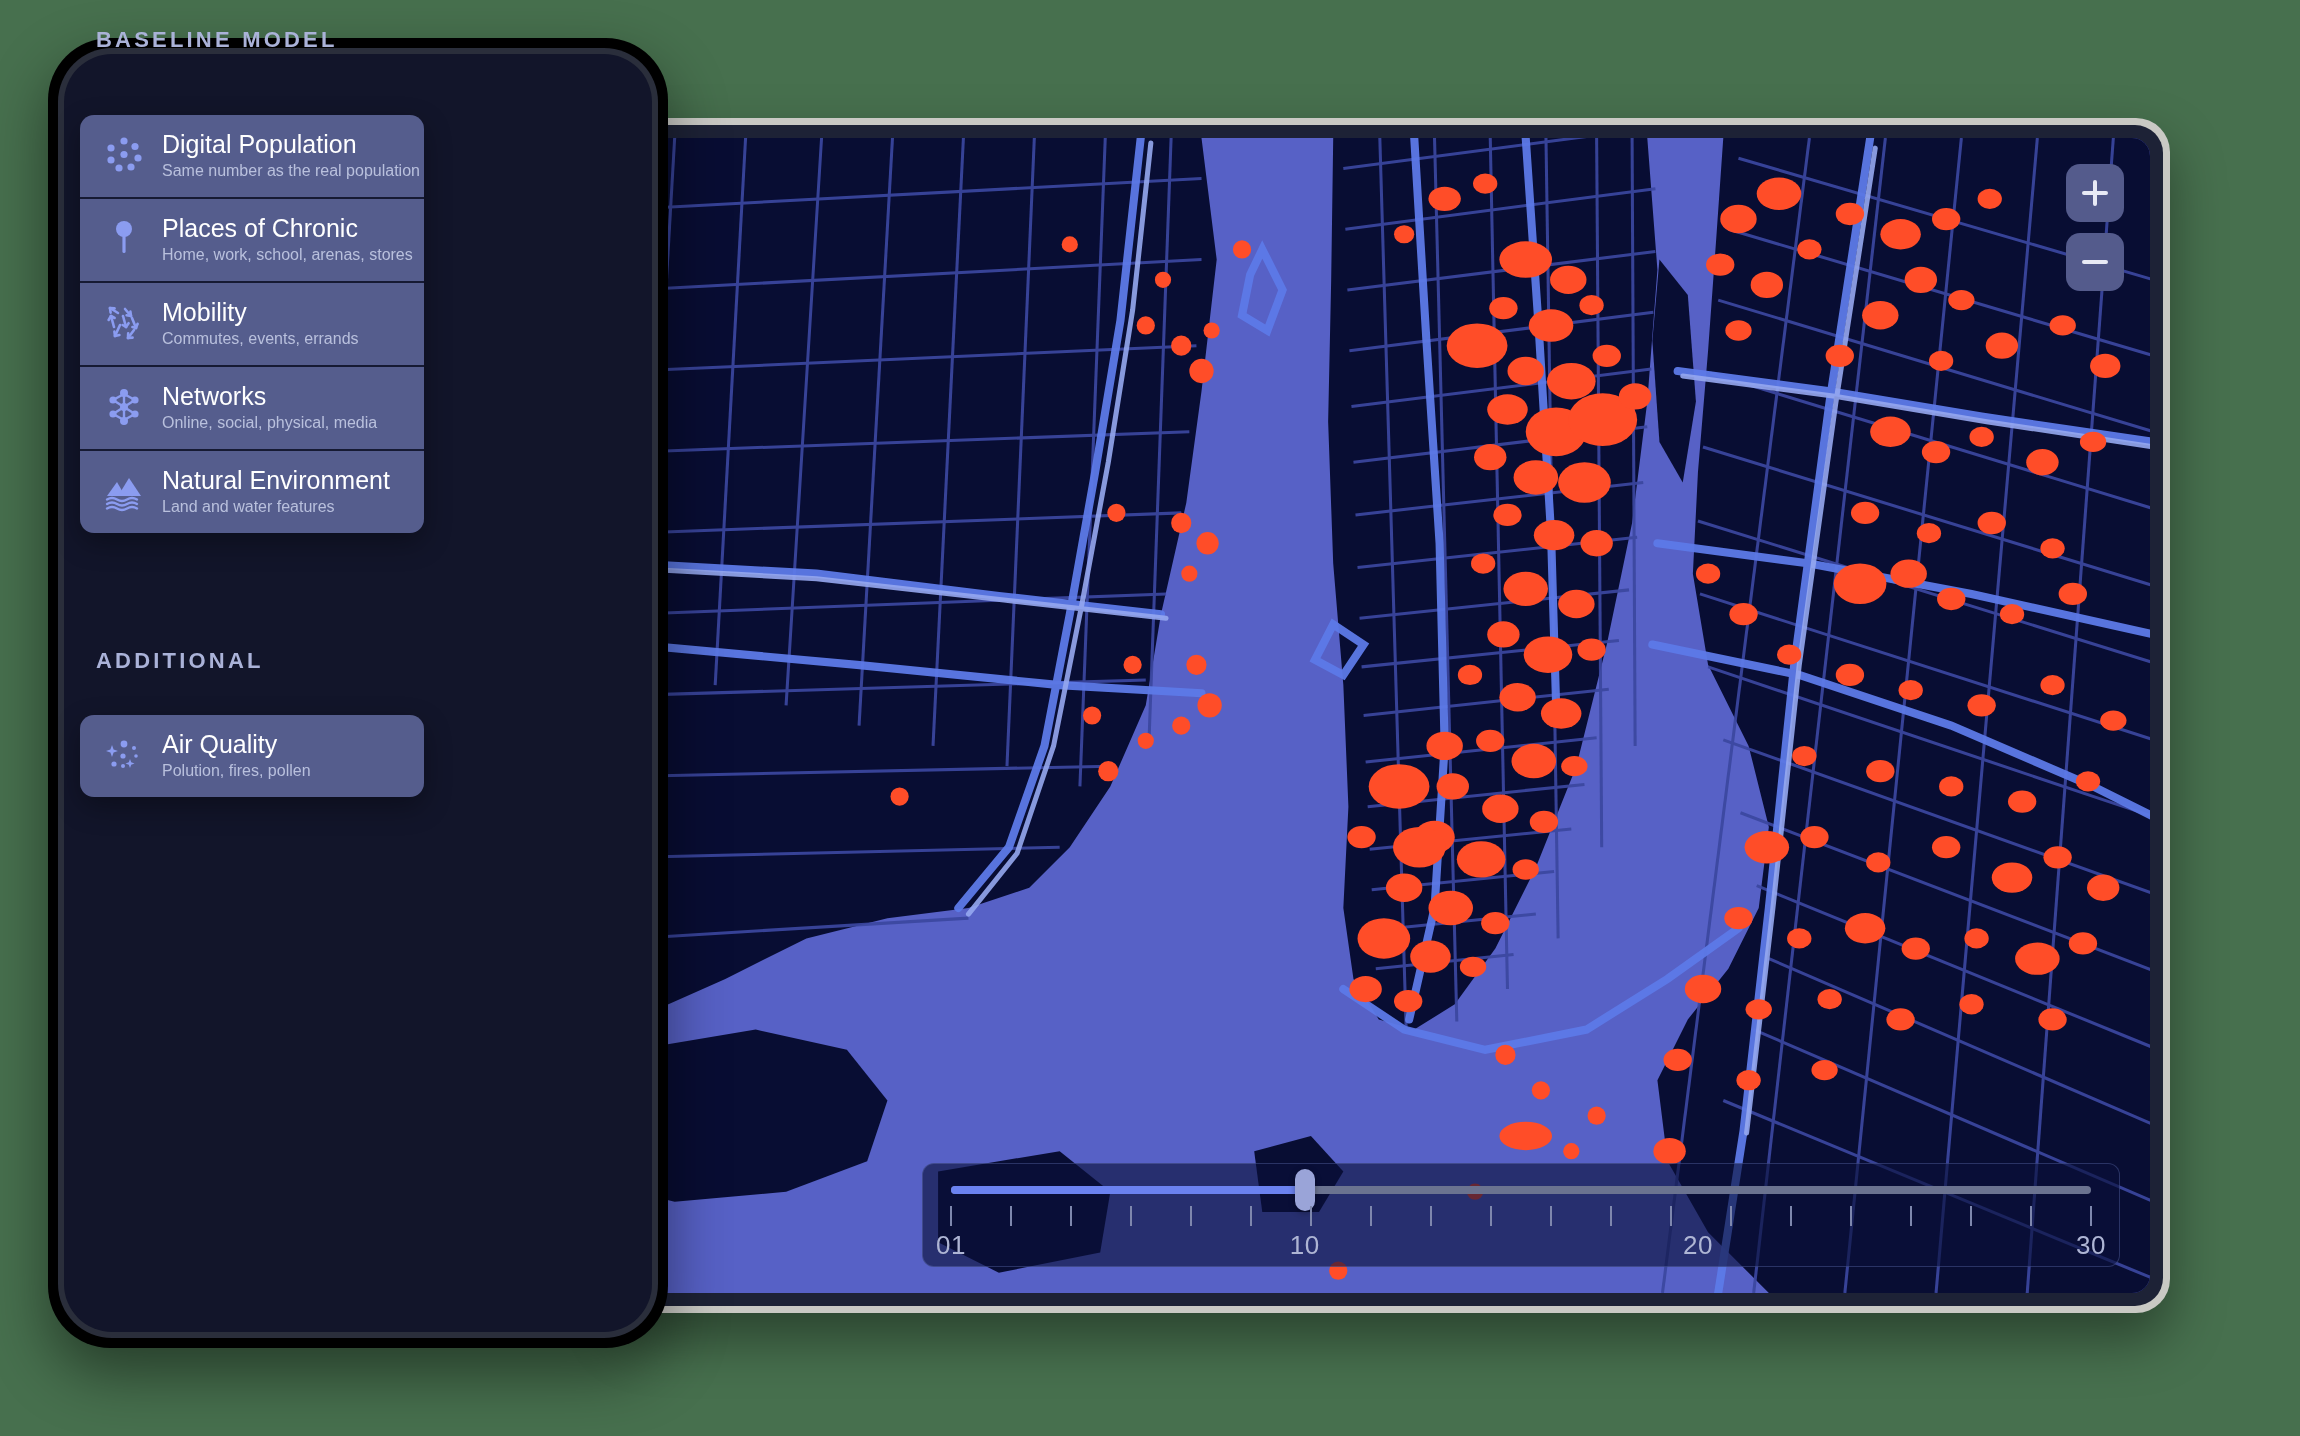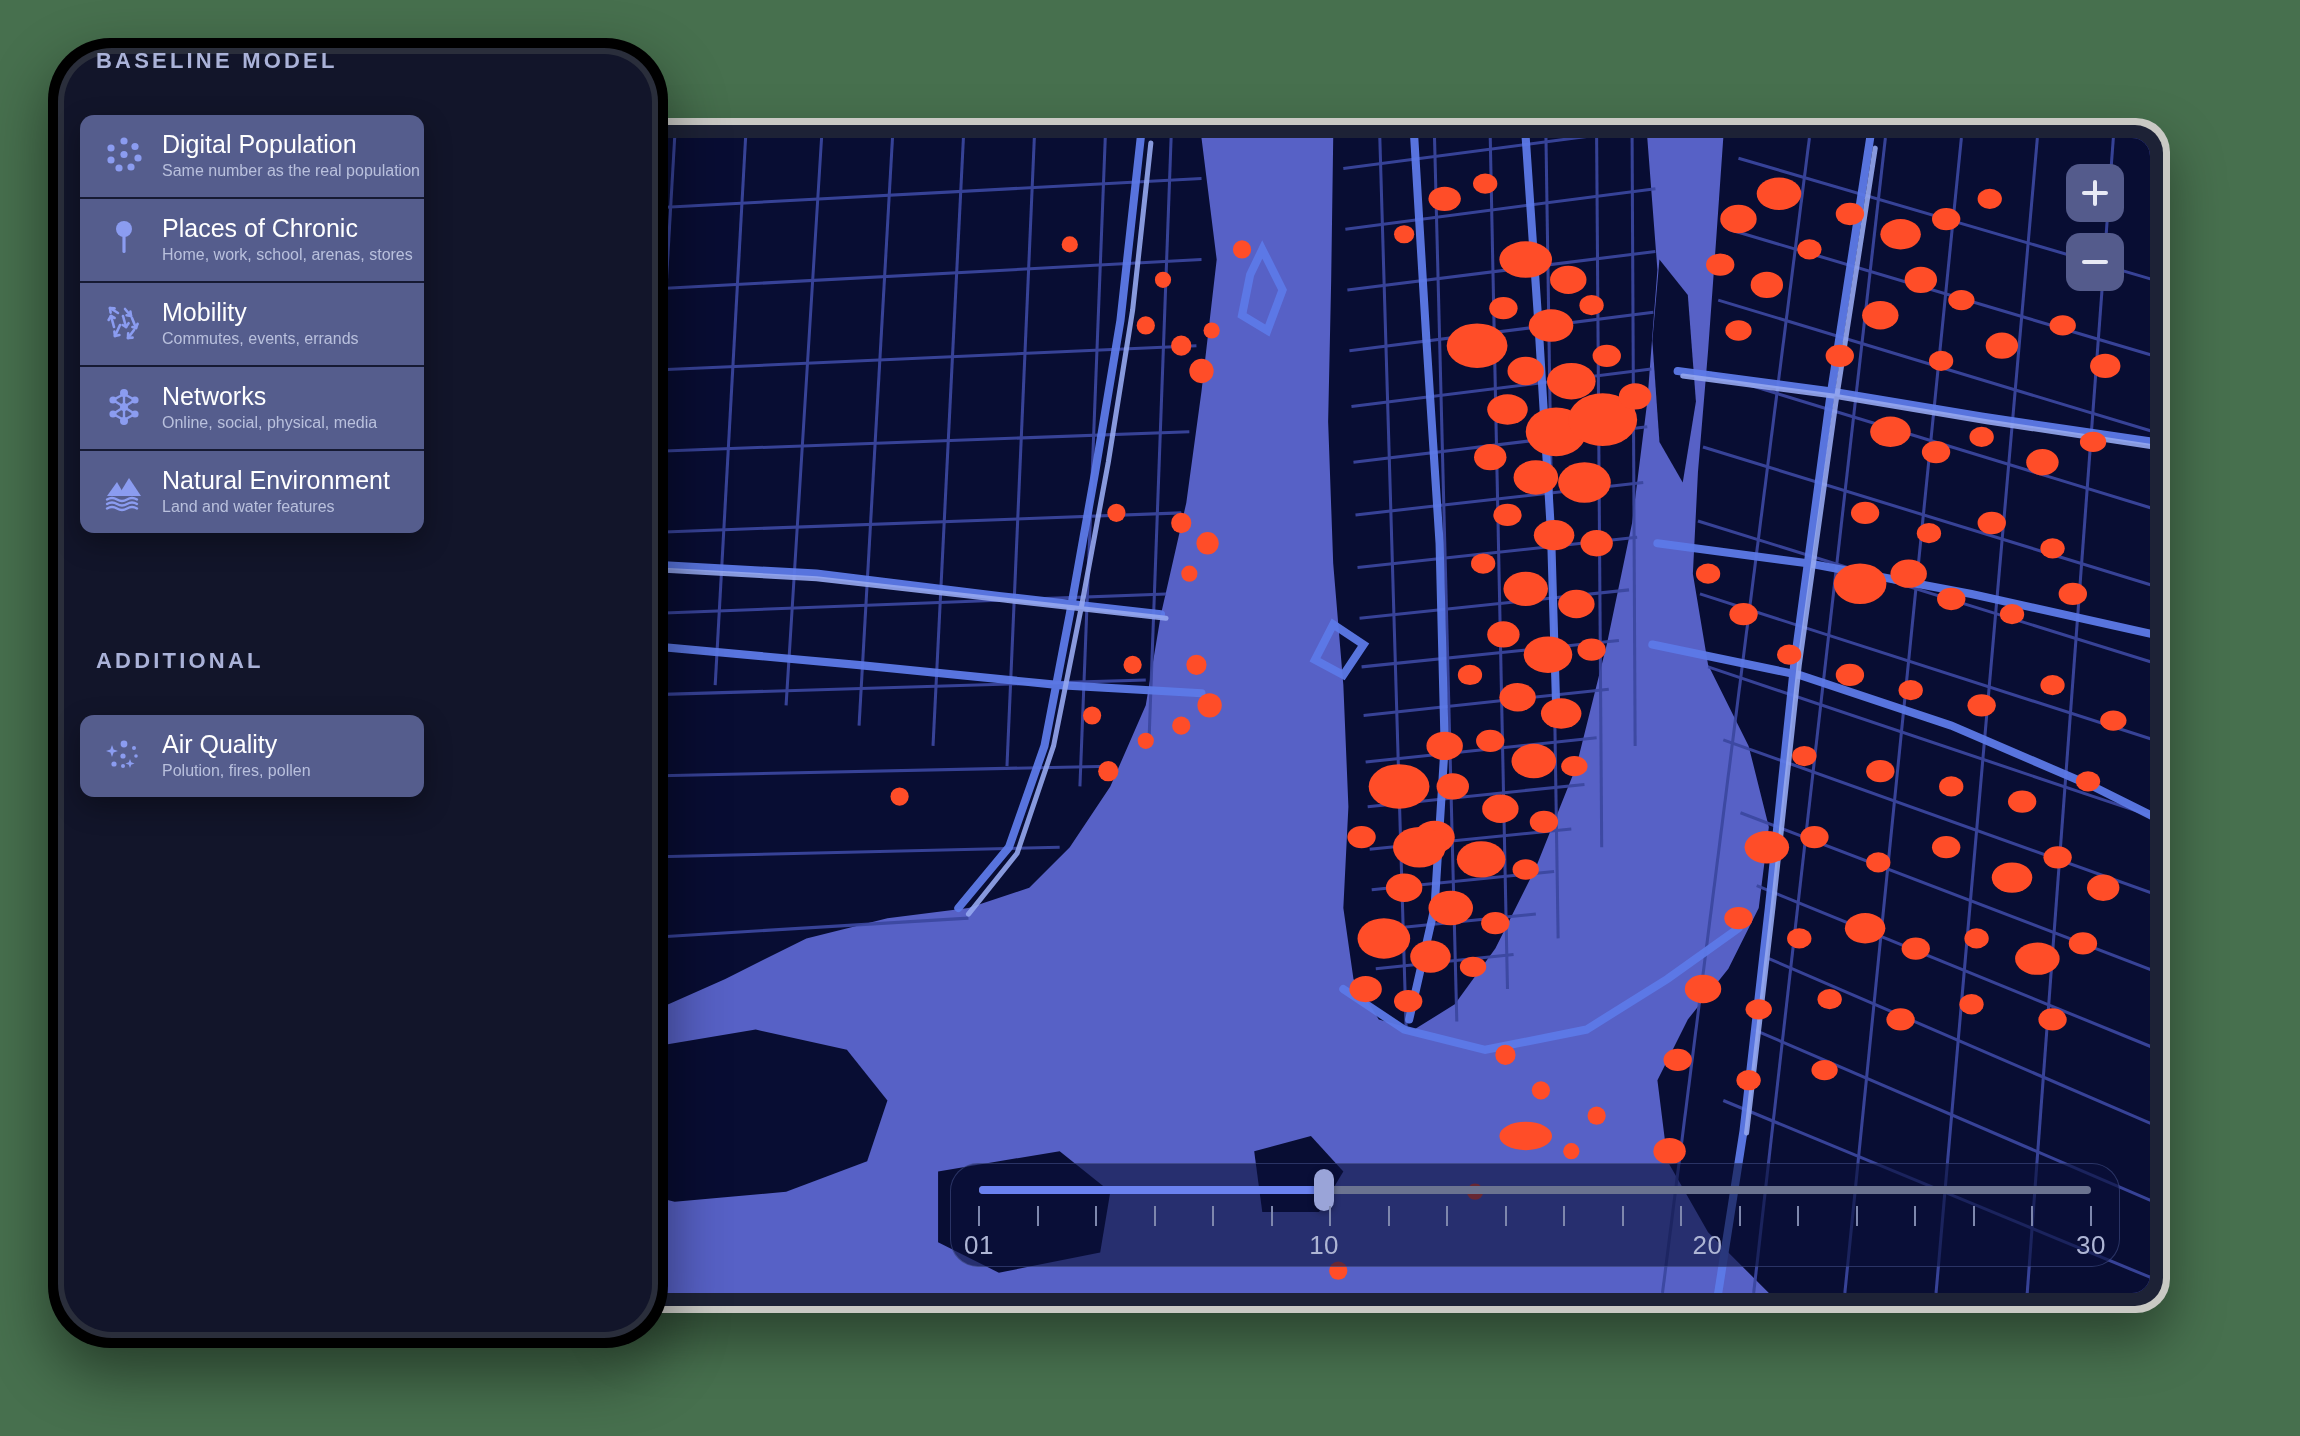--- a/index.html
+++ b/index.html
@@ -53,23 +53,23 @@
     cursor: pointer;
     border: none;
   }
   .zoom-btn .glyph-h { position: absolute; width: 26px; height: 4px; background: #e8eaf5; border-radius: 2px; }
   .zoom-btn .glyph-v { position: absolute; width: 4px; height: 26px; background: #e8eaf5; border-radius: 2px; }
   .zoom-btn-inner { position: relative; width: 26px; height: 26px; display:flex; align-items:center; justify-content:center;}
 
   
   #timeline {
     position: absolute;
-    left: 312px; right: 30px; bottom: 26px;
+    left: 284px; right: 30px; bottom: 26px;
     height: 104px;
-    border-radius: 28px;
+    border-radius: 12px;
     background: rgba(10,16,58,0.62);
     border: 1px solid rgba(128,146,220,0.28);
     padding: 22px 28px 12px 28px;
     z-index: 5;
   }
   #track-wrap { position: relative; height: 8px; }
   #track-bg {
     position: absolute; left: 0; right: 0; top: 0;
     height: 8px; border-radius: 4px; background: #6b7390;
   }
@@ -123,21 +123,21 @@
   
   .section-header {
     position: absolute;
     left: 96px;
     color: #aab2d8;
     font-size: 22px;
     font-weight: 700;
     letter-spacing: 3.2px;
     z-index: 30;
   }
-  #header-baseline { top: 48px; }
+  #header-baseline { top: 27px; }
   #header-additional { top: 648px; }
 
   
   .panel {
     position: absolute;
     left: 80px;
     width: 344px;
     border-radius: 14px;
     overflow: hidden;
     z-index: 25;

